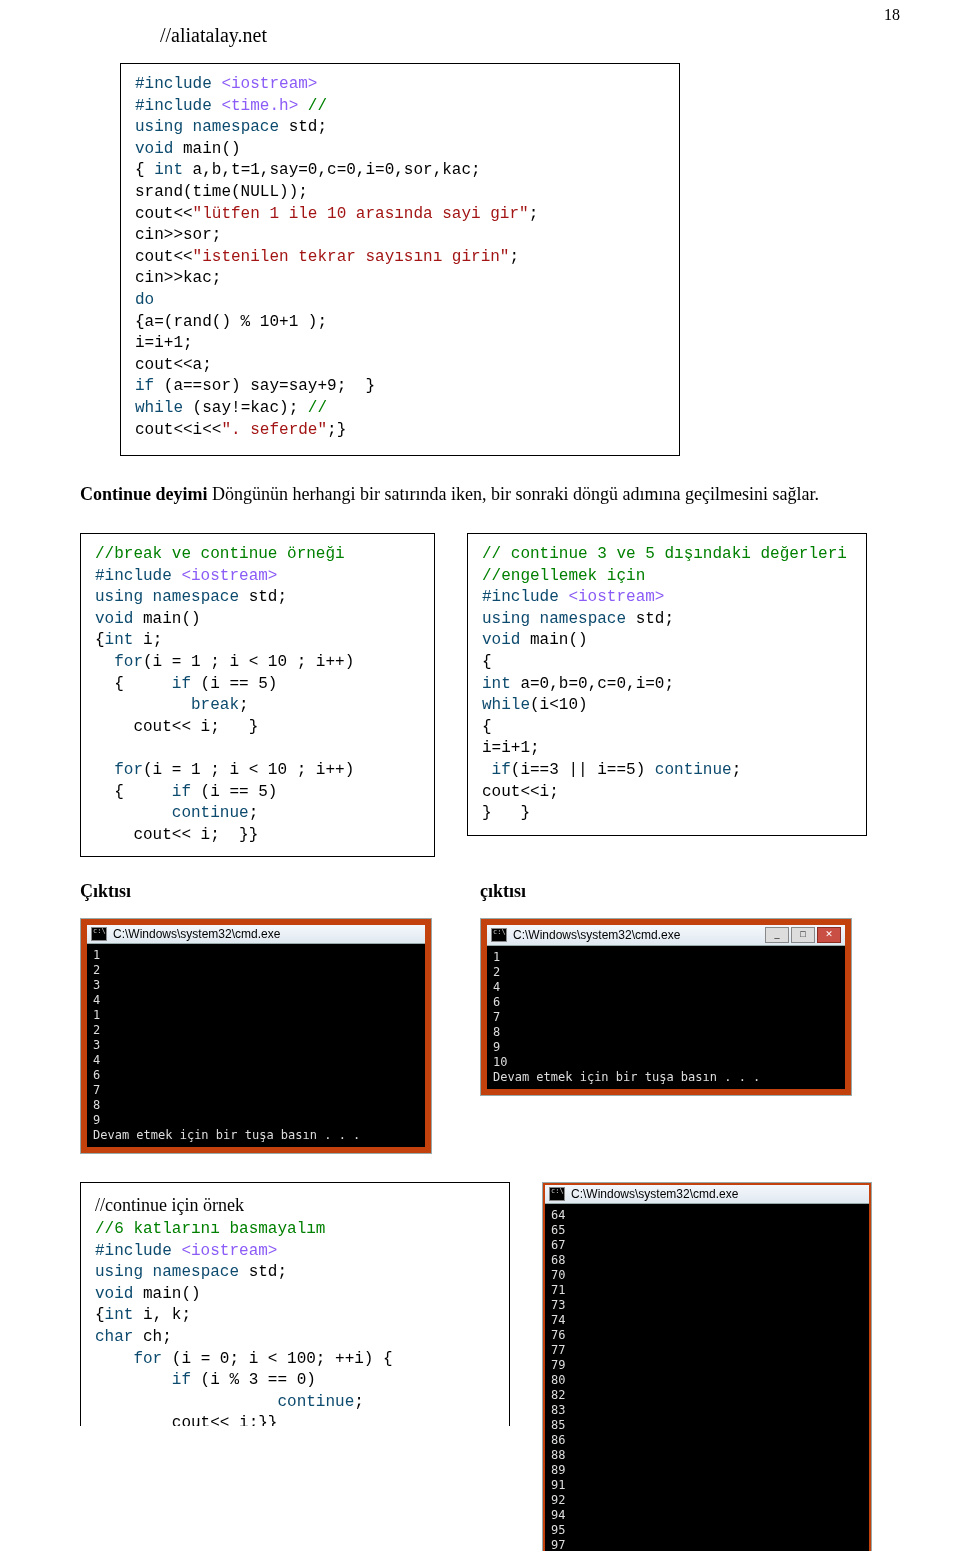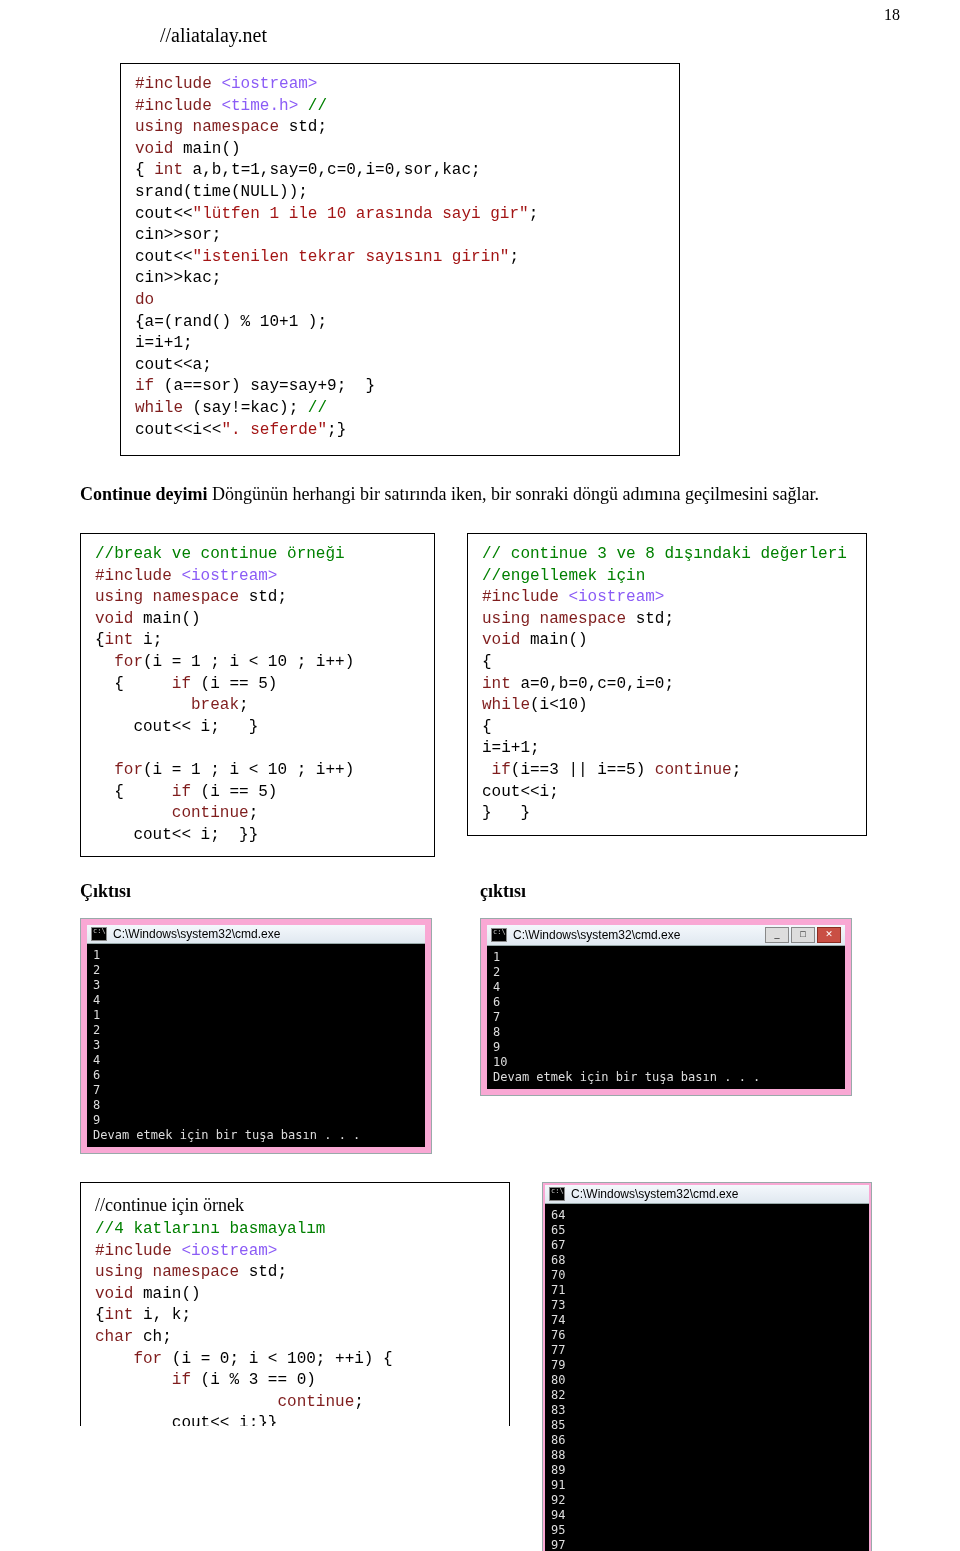--- a/index.html
+++ b/index.html
@@ -33,21 +33,21 @@
   .code-box {
     border: 1px solid #000;
     padding: 10px 14px 10px 14px;
     font-family: "Courier New", Courier, monospace;
     font-size: 16px;
     line-height: 1.35;
     white-space: pre;
     box-sizing: border-box;
   }
   .gray { color: #8b5cf6; }
-  .blue { color: #7f1d1d; }
+  .blue { color: #0c4a6e; }
   .green { color: #008000; }
   .red { color: #a31515; }
   .box1 {
     margin-left: 40px;
     margin-right: 210px;
     margin-bottom: 28px;
     padding-bottom: 14px;
   }
   .continue-text {
     font-size: 18px;
@@ -71,21 +71,21 @@
     font-weight: normal;
   }
   .console-row {
     display: flex;
     gap: 48px;
     margin-bottom: 28px;
     align-items: flex-start;
   }
   
   .console-wrap {
-    background: #f9a8d4;
+    background: #c2410c;
     padding: 6px 6px 6px 6px;
     border: 1px solid #9aa;
     box-sizing: border-box;
   }
   .console-title {
     display: flex;
     align-items: center;
     gap: 6px;
     background: linear-gradient(#f4f8fc, #e0e8f0);
     font-family: "Segoe UI", Arial, sans-serif;
@@ -206,21 +206,21 @@
 <span class="blue">  for</span><span>(i = 1 ; i &lt; 10 ; i++)</span>
 <span>  {     </span><span class="blue">if</span><span> (i == 5)</span>
 <span>          </span><span class="blue">break</span><span>;</span>
 <span>    cout&lt;&lt; i;   }</span>
 <span> </span>
 <span class="blue">  for</span><span>(i = 1 ; i &lt; 10 ; i++)</span>
 <span>  {     </span><span class="blue">if</span><span> (i == 5)</span>
 <span>        </span><span class="blue">continue</span><span>;</span>
 <span>    cout&lt;&lt; i;  }}</span></div>
 
-    <div class="code-box col-right"><span class="green">// continue 3 ve 8 dışındaki değerleri</span>
+    <div class="code-box col-right"><span class="green">// continue 3 ve 5 dışındaki değerleri</span>
 <span class="green">//engellemek için</span>
 <span class="blue">#include</span><span class="gray"> &lt;iostream&gt;</span>
 <span class="blue">using</span><span class="blue"> namespace</span><span> std;</span>
 <span class="blue">void</span><span> main()</span>
 <span>{</span>
 <span class="blue">int</span><span> a=0,b=0,c=0,i=0;</span>
 <span class="blue">while</span><span>(i&lt;10)</span>
 <span>{</span>
 <span>i=i+1;</span>
 <span class="blue"> if</span><span>(i==3 || i==5) </span><span class="blue">continue</span><span>;</span>
@@ -271,21 +271,21 @@
 7
 8
 9
 10
 Devam etmek için bir tuşa basın . . .</div>
     </div>
   </div>
 
   <div class="bottom-section">
     <div class="bottom-left open-box"><span style="font-family:'Times New Roman',serif;font-size:18px;">//continue için örnek</span>
-<span class="green">//4 katlarını basmayalım</span>
+<span class="green">//6 katlarını basmayalım</span>
 <span class="blue">#include</span><span class="gray"> &lt;iostream&gt;</span>
 <span class="blue">using</span><span class="blue"> namespace</span><span> std;</span>
 <span class="blue">void</span><span> main()</span>
 <span>{</span><span class="blue">int</span><span> i, k;</span>
 <span class="blue">char</span><span> ch;</span>
 <span class="blue">    for</span><span> (i = 0; i &lt; 100; ++i) {</span>
 <span class="blue">        if</span><span> (i % 3 == 0)</span>
 <span>                   </span><span class="blue">continue</span><span>;</span>
 <span>        cout&lt;&lt; i;}}</span></div>
 

